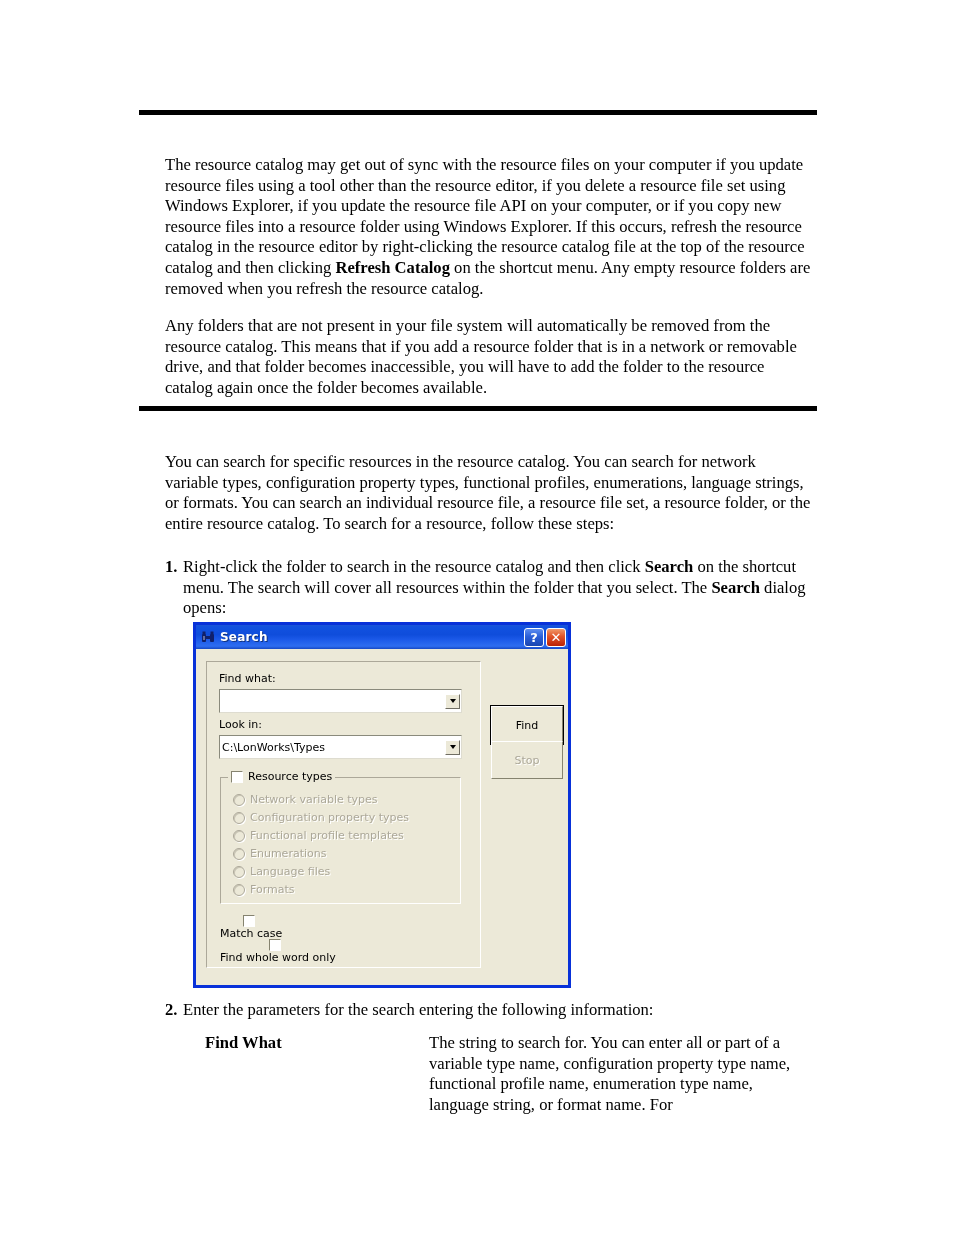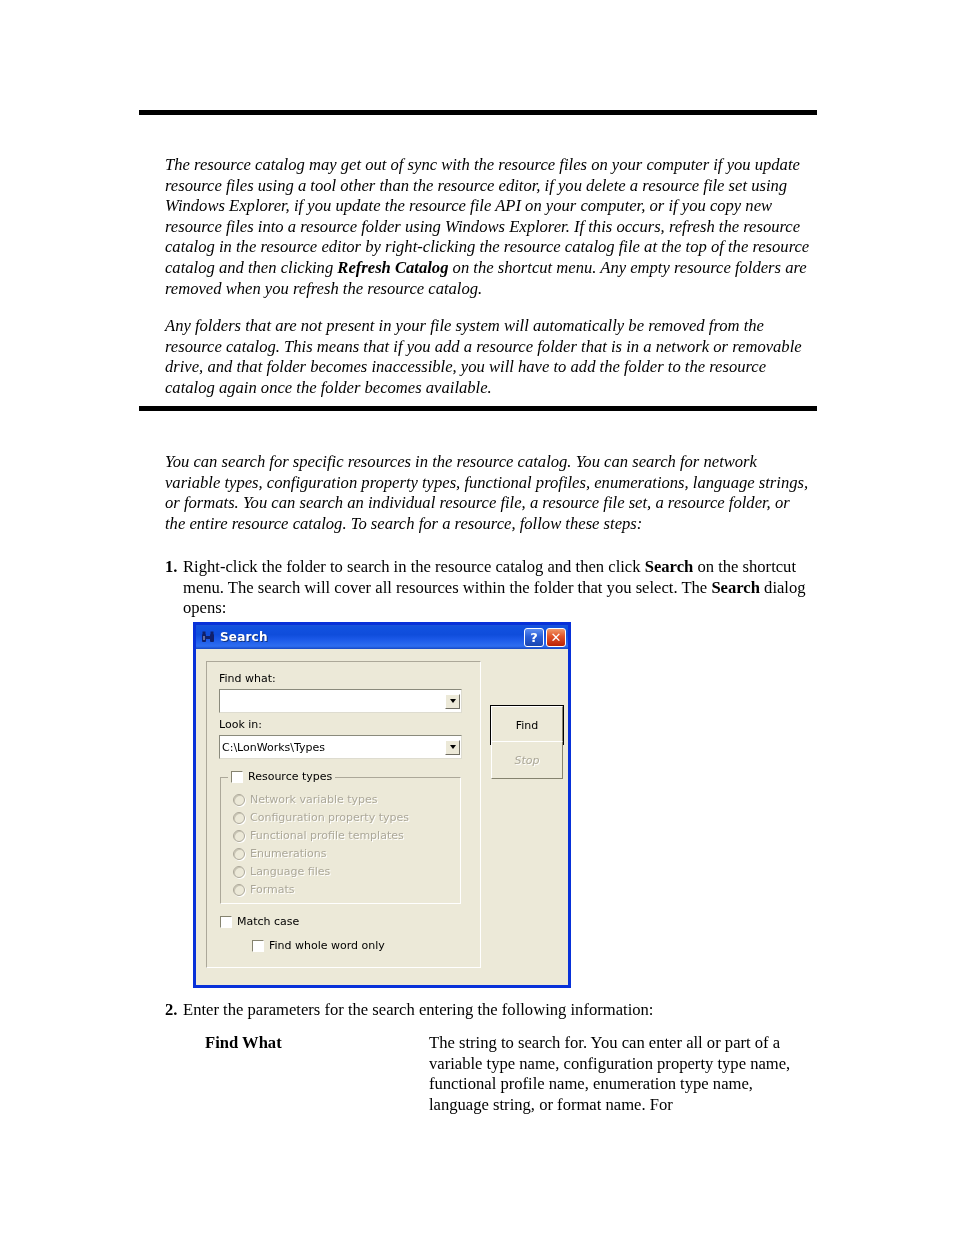--- a/index.html
+++ b/index.html
@@ -35,21 +35,20 @@
   .rule-mid { top: 406px; }
 
   
   .para {
     position: absolute;
     left: 165px;
     width: 648px;
     font-size: 16.6px;
     line-height: 20.6px;
     text-align: left;
-    font-style: italic;
   }
   .para b { font-weight: bold; }
 
   #para-1 { top: 155px; }
   #para-2 { top: 316px; }
   #para-3 { top: 452px; }
 
   
   .step {
     position: absolute;
@@ -261,20 +260,21 @@
     flex: 0 0 auto;
     margin-right: 5px;
     position: relative;
   }
   .checkrow {
     position: absolute;
     display: flex;
     align-items: center;
     font-size: 11px;
     white-space: nowrap;
+    flex-direction: column;
   }
 
   
   .radiorow {
     position: absolute;
     display: flex;
     align-items: center;
     font-size: 11px;
     color: #aca899;
     white-space: nowrap;
@@ -307,21 +307,20 @@
     cursor: default;
     color: #000000;
   }
   .btn-default {
     outline: 1px solid #000000;
     outline-offset: 0px;
   }
   .btn-disabled {
     color: #aca899;
     text-shadow: 1px 1px 0 #ffffff;
-    font-style: italic;
   }
 </style>
 </head>
 <body>
 
 <div class="page">
 
   <div class="rule rule-top"></div>
   <div class="rule rule-mid"></div>
 
@@ -400,21 +399,21 @@
             <span class="radio"></span>
             <span>Formats</span>
           </div>
         </div>
 
         <div class="checkrow" style="left:13px; top:253px;">
           <span class="cbox"></span>
           <span>Match case</span>
         </div>
 
-        <div class="checkrow" style="left:13px; top:277px;margin-left:32px;">
+        <div class="checkrow" style="left:13px; top:277px;">
           <span class="cbox"></span>
           <span>Find whole word only</span>
         </div>
       </div>
 
       <div class="btn btn-default" style="left:295px; top:57px;">Find</div>
       <div class="btn btn-disabled" style="left:295px; top:92px;">Stop</div>
 
     </div>
   </div>

